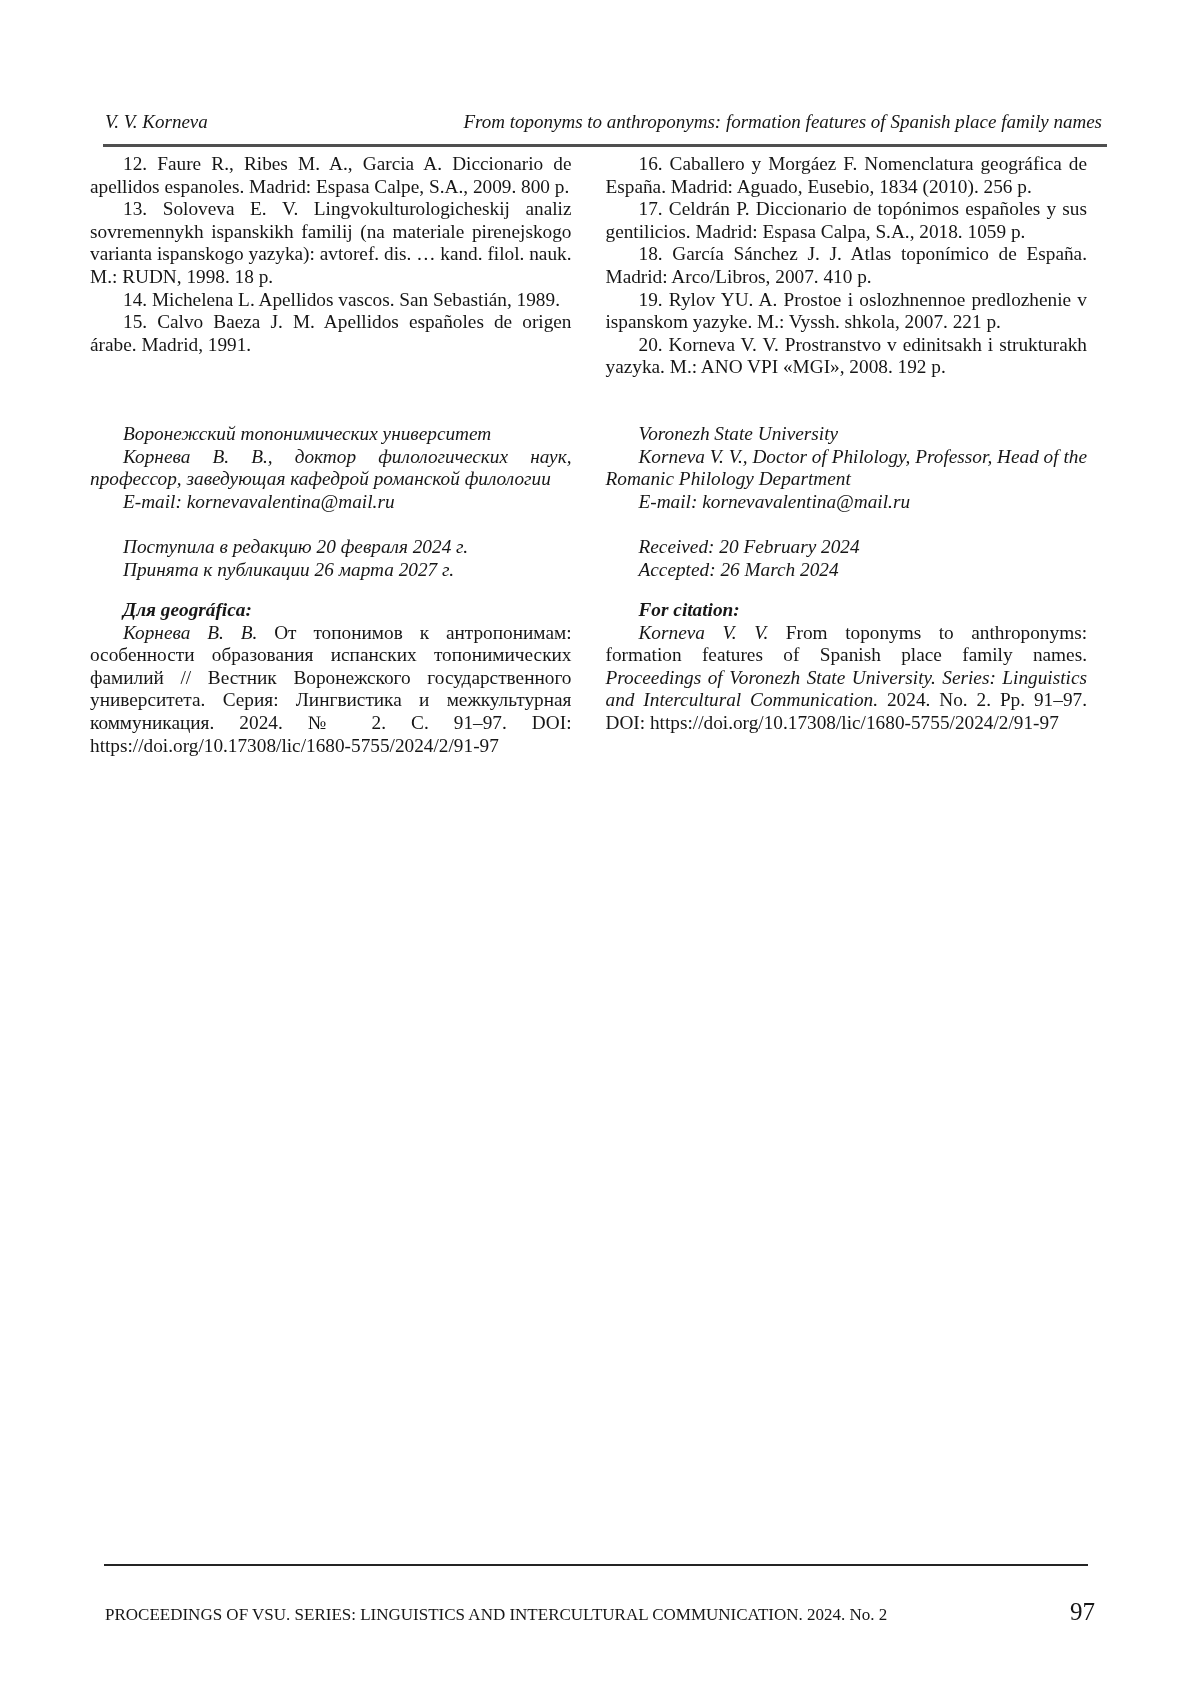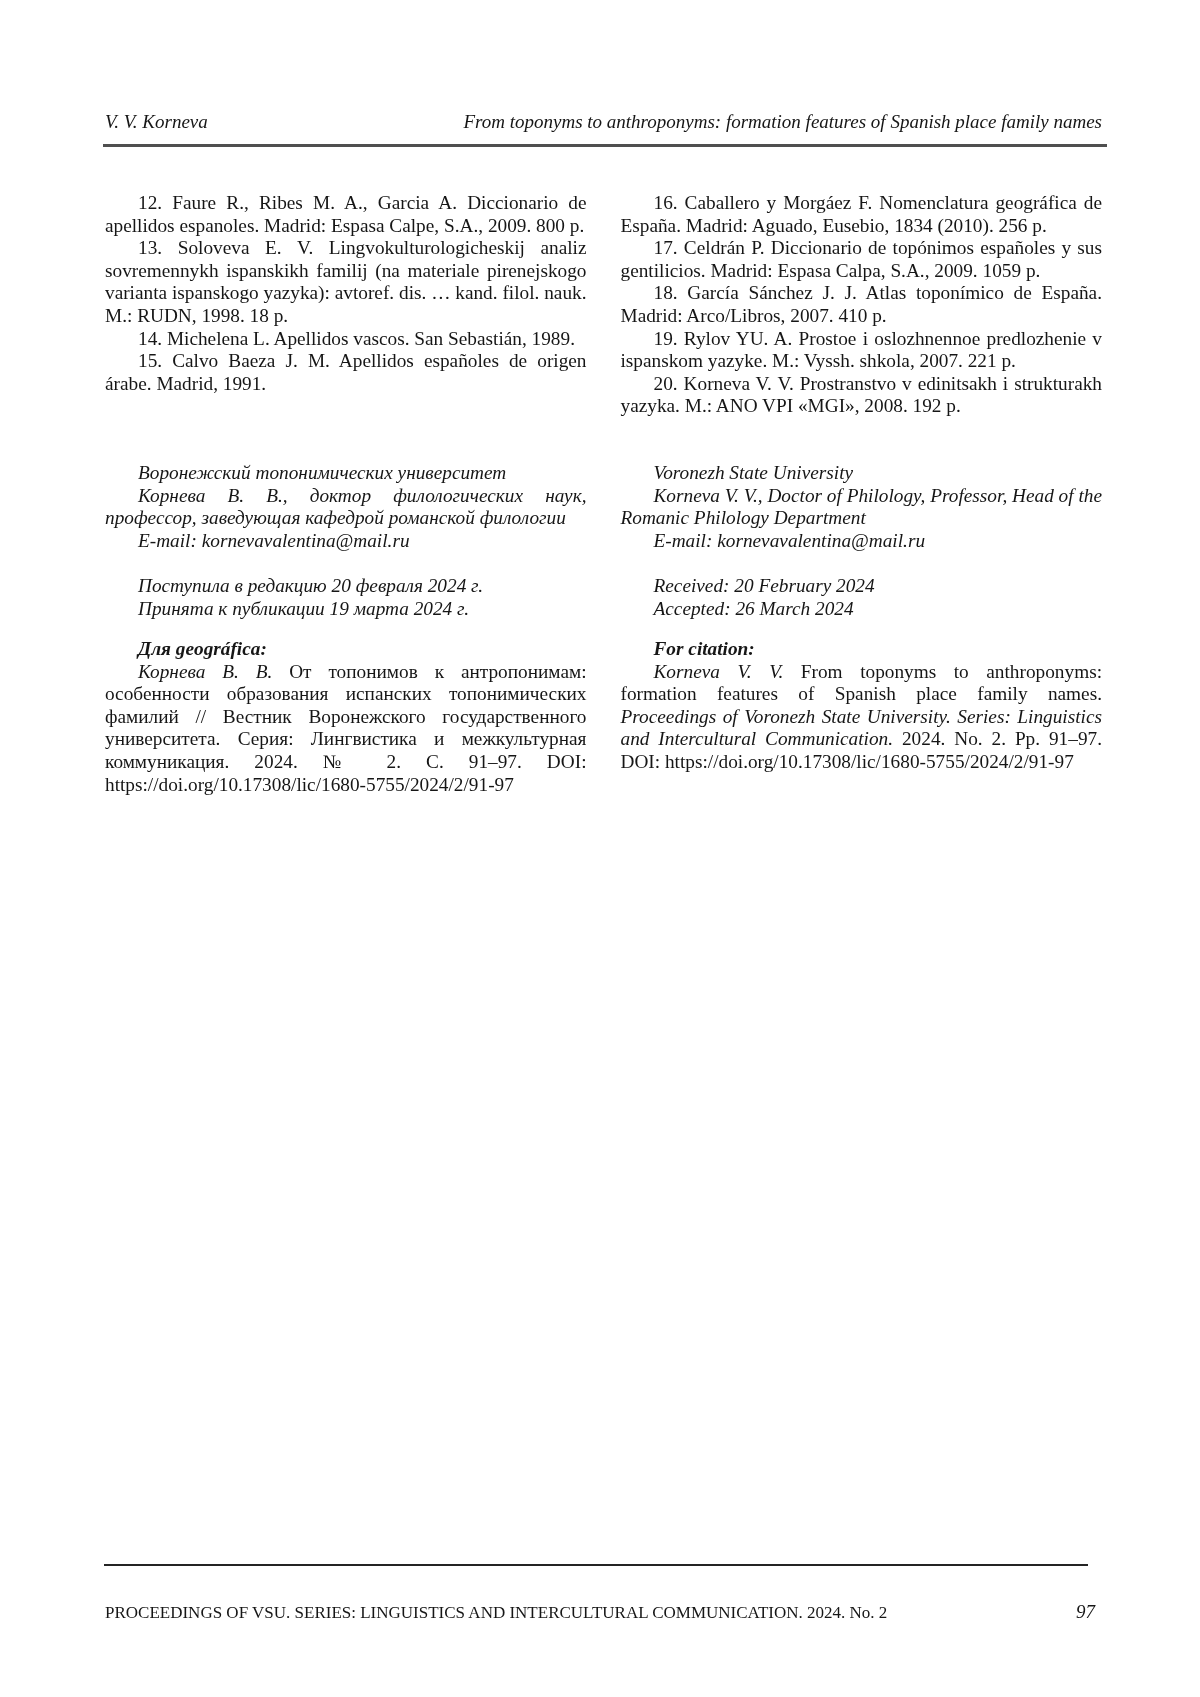--- a/index.html
+++ b/index.html
@@ -29,22 +29,22 @@
   }
   .head-rule {
     position: absolute;
     top: 144px; left: 103px; width: 1004px; height: 3px;
     background: #4f4f4f;
   }
 
   
   .columns {
     position: absolute;
-    top: 153px; left: 105px; width: 997px;
-    display: flex; gap: 34px; margin-top: 39px;
+    top: 153px; left: 90px; width: 997px;
+    display: flex; gap: 34px;
   }
   .col {
     width: 484px;
     font-size: 19.3px;
     line-height: 22.6px;
     text-align: justify;
   }
   .col p { margin: 0; text-indent: 33px; }
 
   .refs-section { height: 270px; }
@@ -62,21 +62,21 @@
     background: #242424;
   }
   .footer-line {
     position: absolute;
     top: 1600px; left: 105px; width: 990px;
     display: flex; justify-content: space-between; align-items: baseline;
     font-size: 17px;
     line-height: 24px;
     white-space: nowrap;
   }
-  .footer-page-number { font-size: 19px; font-style: italic; }
+  .footer-page-number { font-size: 25px; }
 </style>
 </head>
 <body>
 
 <div class="page">
 
   <div class="running-head">
     <span>V. V. Korneva</span>
     <span>From toponyms to anthroponyms: formation features of Spanish place family names</span>
   </div>
@@ -93,31 +93,31 @@
         </div>
 
       <div class="affil-section">
           <p class="affil-line">Воронежский топонимических университет</p>
           <p class="affil-line">Корнева В. В., доктор филологических наук, профессор, заведующая кафедрой романской филологии</p>
           <p class="affil-line">E-mail: kornevavalentina@mail.ru</p>
         </div>
 
       <div class="dates-section">
           <p class="date-line">Поступила в редакцию 20 февраля 2024 г.</p>
-          <p class="date-line">Принята к публикации 19 марта 2024 г.</p>
+          <p class="date-line">Принята к публикации 26 марта 2027 г.</p>
         </div>
 
       <p class="citation-heading">Для geográfica:</p>
       <p class="citation-body"><span class="seg-italic">Корнева В. В. </span><span class="seg-normal">От топонимов к антропонимам: особенности образования испанских топонимических фамилий // Вестник Воронежского государственного университета. Серия: Лингвистика и межкультурная коммуникация. 2024. № 2. С. 91–97. DOI: https://doi.org/10.17308/lic/1680-5755/2024/2/91-97</span></p>
     </div>
 
     <div class="col">
       <div class="refs-section">
           <p class="ref">16. Caballero y Morgáez F. Nomenclatura geográfica de España. Madrid: Aguado, Eusebio, 1834 (2010). 256 p.</p>
-          <p class="ref">17. Celdrán P. Diccionario de topónimos españoles y sus gentilicios. Madrid: Espasa Calpa, S.A., 2009. 1059 p.</p>
+          <p class="ref">17. Celdrán P. Diccionario de topónimos españoles y sus gentilicios. Madrid: Espasa Calpa, S.A., 2018. 1059 p.</p>
           <p class="ref">18. García Sánchez J. J. Atlas toponímico de España. Madrid: Arco/Libros, 2007. 410 p.</p>
           <p class="ref">19. Rylov YU. A. Prostoe i oslozhnennoe predlozhenie v ispanskom yazyke. M.: Vyssh. shkola, 2007. 221 p.</p>
           <p class="ref">20. Korneva V. V. Prostranstvo v edinitsakh i strukturakh yazyka. M.: ANO VPI «MGI», 2008. 192 p.</p>
         </div>
 
       <div class="affil-section">
           <p class="affil-line">Voronezh State University</p>
           <p class="affil-line">Korneva V. V., Doctor of Philology, Professor, Head of the Romanic Philology Department</p>
           <p class="affil-line">E-mail: kornevavalentina@mail.ru</p>
         </div>

